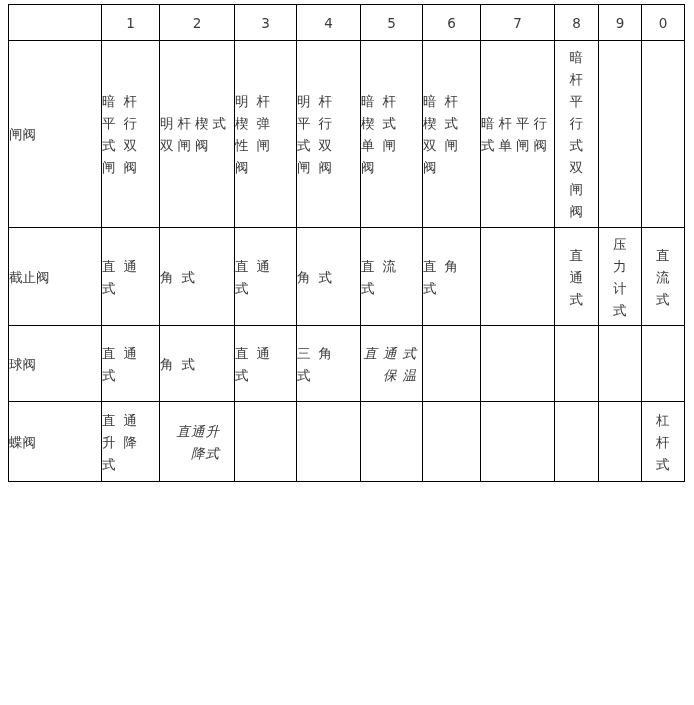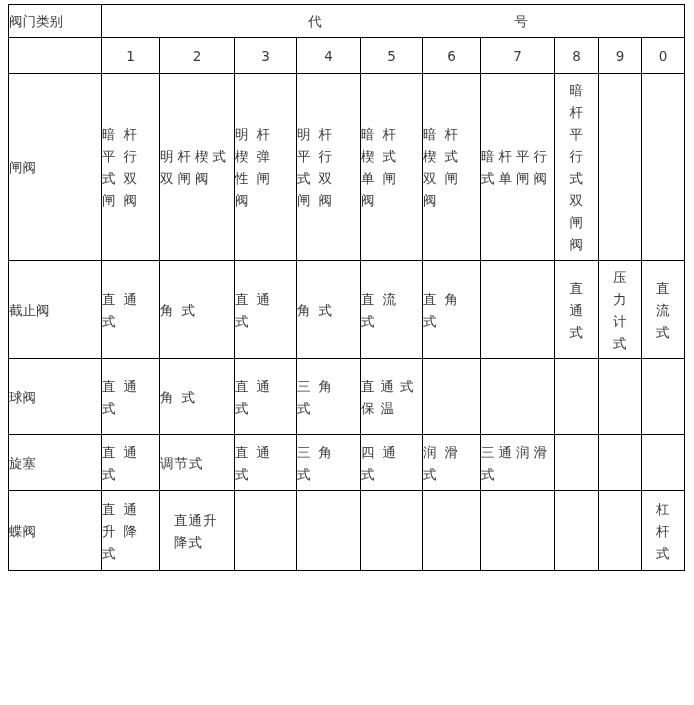--- a/index.html
+++ b/index.html
@@ -5,21 +5,21 @@
   html, body { margin:0; padding:0; background:#ffffff; }
   body { width:694px; height:705px; overflow:hidden; position:relative;
          font-family:"DejaVu Sans", "Liberation Sans", sans-serif; color:#333333; }
   table.valve { position:absolute; left:8px; top:4px; border-collapse:collapse; table-layout:fixed; }
   table.valve td { border:1.5px solid #000; padding:0; font-size:13.5px; line-height:22px; color:#3a3a3a; vertical-align:middle; }
   td.cat { padding-left:10px; text-align:left; }
   td.num { text-align:center; font-size:14px; }
   td.head-span { text-align:center; }
   .hd-wrap { display:flex; justify-content:space-around; padding:0 60px 0 110px; }
   td.cell { padding:0 8px; letter-spacing:8px; word-break:break-all; text-align:left; }
-  td.cell.ctr { text-align:left; letter-spacing:6px; }
+  td.cell.ctr { text-align:right; letter-spacing:6px;font-style:italic; }
   td.cell.tight { letter-spacing:4px; }
   td.cell.vert { text-align:left; letter-spacing:0; padding:0 2px; }
   td.cell.vert span { display:block; width:14px; margin:0 auto; word-break:break-all; }
 </style>
 </head>
 <body>
 
 <table class="valve">
   <colgroup>
     <col style="width:93px">
@@ -28,29 +28,20 @@
       <col style="width:62px">
     <col style="width:64px">
       <col style="width:62px">
       <col style="width:58px">
       <col style="width:74px">
     <col style="width:44px">
       <col style="width:43px">
       <col style="width:43px">
   </colgroup>
   <tbody>
-      <tr style="height:33px">
-    <td class="cat">阀门类别</td>
-    <td class="head-span" colspan="10">
-      <div class="hd-wrap">
-        <span>代</span>
-        <span>号</span>
-      </div>
-    </td>
-  </tr>
   <tr style="height:36px">
     <td></td>
     <td class="num">1</td>
     <td class="num">2</td>
     <td class="num">3</td>
     <td class="num">4</td>
     <td class="num">5</td>
     <td class="num">6</td>
     <td class="num">7</td>
     <td class="num">8</td>
@@ -102,33 +93,20 @@
     <td class="cell">直通式</td>
     <td class="cell">三角式</td>
     <td class="cell ctr">直通式保温</td>
     <td class="cell"></td>
     <td class="cell"></td>
     <td class="cell"></td>
     <td class="cell"></td>
     <td class="cell"></td>
   </tr>
 
-  <tr style="height:56px">
-    <td class="cat">旋塞</td>
-    <td class="cell">直通式</td>
-    <td class="cell" style="letter-spacing:1px">调节式</td>
-    <td class="cell">直通式</td>
-    <td class="cell">三角式</td>
-    <td class="cell">四通式</td>
-    <td class="cell">润滑式</td>
-    <td class="cell ctr tight">三通润滑式</td>
-    <td class="cell"></td>
-    <td class="cell"></td>
-    <td class="cell"></td>
-  </tr>
 
 
   <tr style="height:80px">
     <td class="cat">蝶阀</td>
     <td class="cell">直通升降式</td>
     <td class="cell ctr" style="letter-spacing:1px;padding:0 14px">直通升降式</td>
     <td class="cell"></td>
     <td class="cell"></td>
     <td class="cell"></td>
     <td class="cell"></td>

